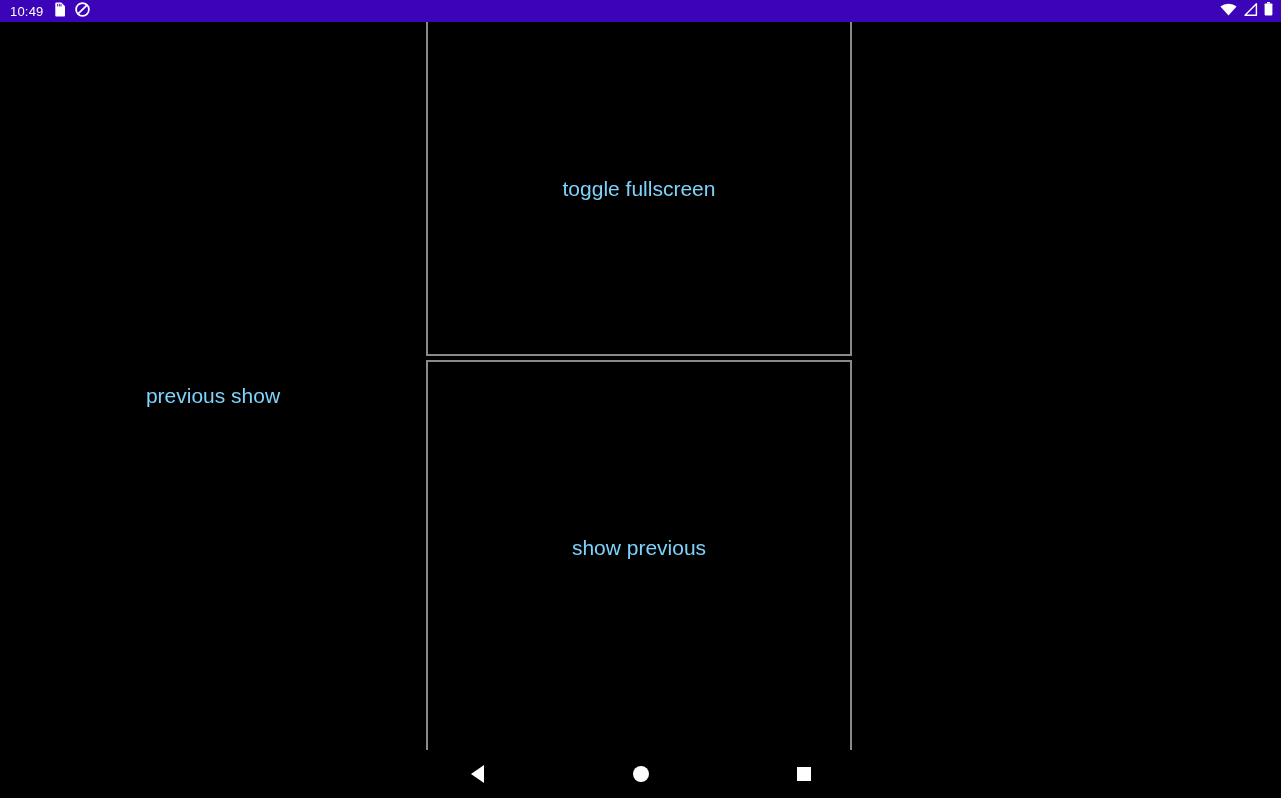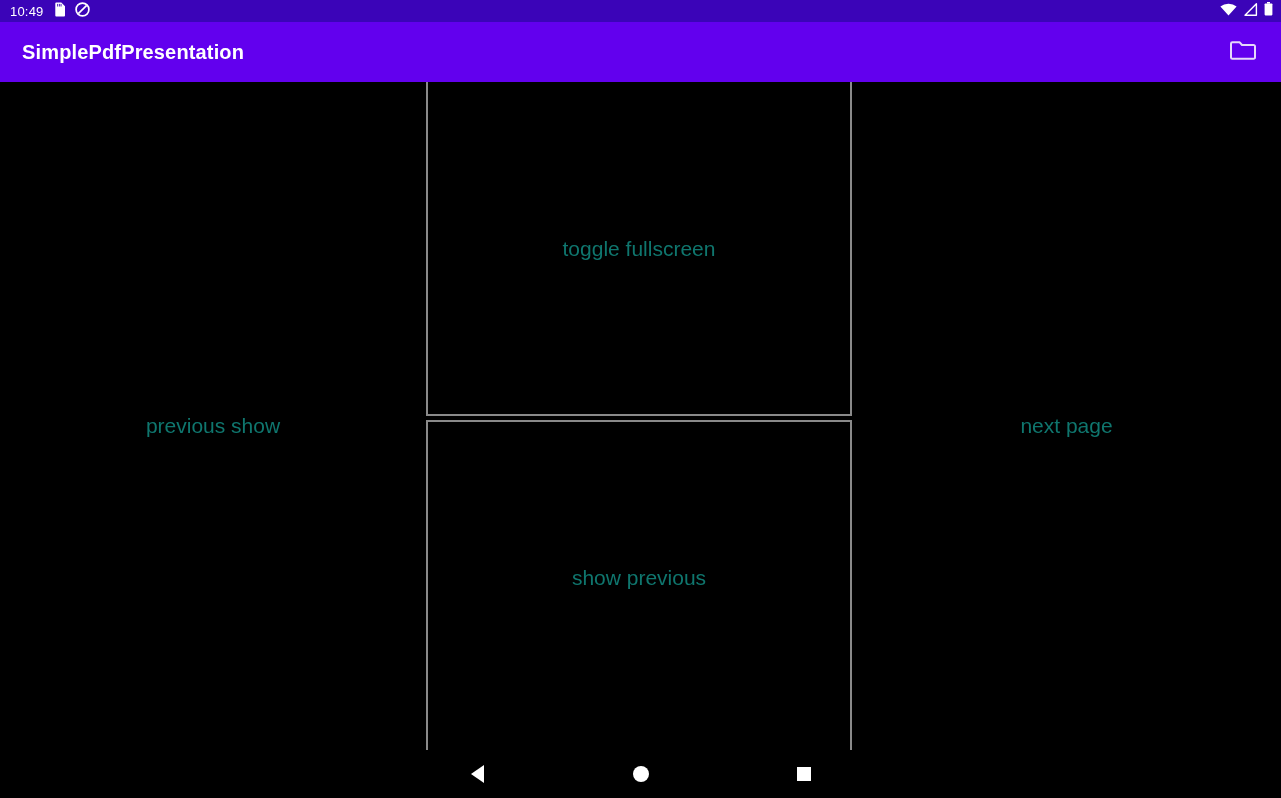--- a/index.html
+++ b/index.html
@@ -79,21 +79,21 @@
     cursor: pointer;
   }
 
   
   .content {
     position: relative;
     flex: 1 1 auto;
     background: #000000;
   }
   .zone-label {
-    color: #0f766e;
+    color: #7dd3fc;
     font-size: 21px;
     line-height: 1;
     user-select: none;
     pointer-events: none;
   }
 
   .zone-prev {
     position: absolute;
     left: 0;
     top: 0;
@@ -227,48 +227,35 @@
       </span>
       <span class="sysicon">
         <svg width="9" height="14" viewBox="0 0 9 14" aria-hidden="true">
           <rect x="3" y="0" width="3" height="1.6" fill="#ffffff"></rect>
           <rect x="0.6" y="1.4" width="7.8" height="12" rx="0.8" fill="#ffffff"></rect>
         </svg>
       </span>
     </div>
   </div>
 
-  <div class="app-bar">
-    <span class="app-title">SimplePdfPresentation</span>
-    <div class="app-action">
-      <span>
-        <svg width="26" height="22" viewBox="0 0 26 22" aria-hidden="true">
-          <path d="M2.4 3.3h7.3l2.3 2.7h11.6a1.4 1.4 0 0 1 1.4 1.4v11a1.4 1.4 0 0 1-1.4 1.4H2.4A1.4 1.4 0 0 1 1 18.4V4.7a1.4 1.4 0 0 1 1.4-1.4z" fill="none" stroke="#E6D8FA" stroke-width="2" stroke-linejoin="round"></path>
-        </svg>
-      </span>
-    </div>
-  </div>
 
   <div class="content">
 
     <div class="zone-prev">
       <span class="zone-label">previous show</span>
     </div>
 
     <div class="zone-fullscreen">
       <span class="zone-label">toggle fullscreen</span>
     </div>
 
     <div class="zone-pointer">
       <span class="zone-label">show previous</span>
     </div>
 
-    <div class="zone-next">
-      <span class="zone-label">next page</span>
-    </div>
 
   </div>
 
   <div class="nav-bar">
     <div class="nav-btn">
       <span class="nav-back"></span>
     </div>
     <div class="nav-btn">
       <span class="nav-home"></span>
     </div>

